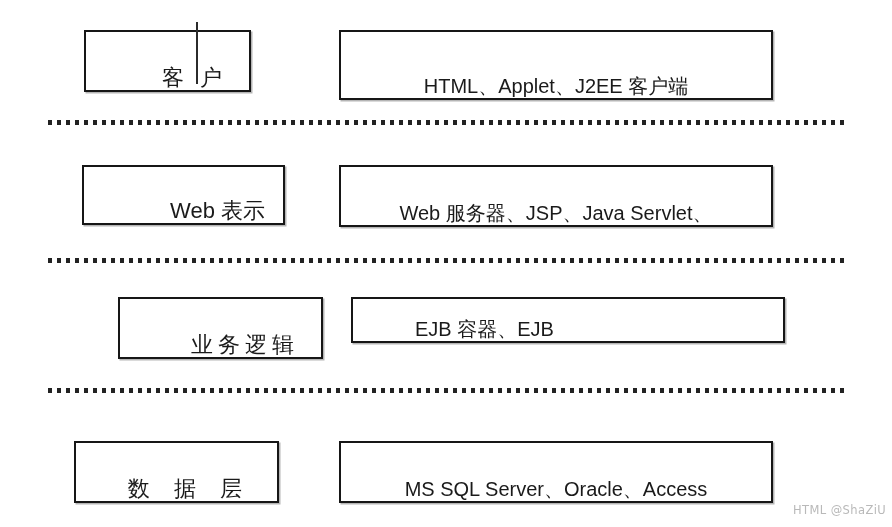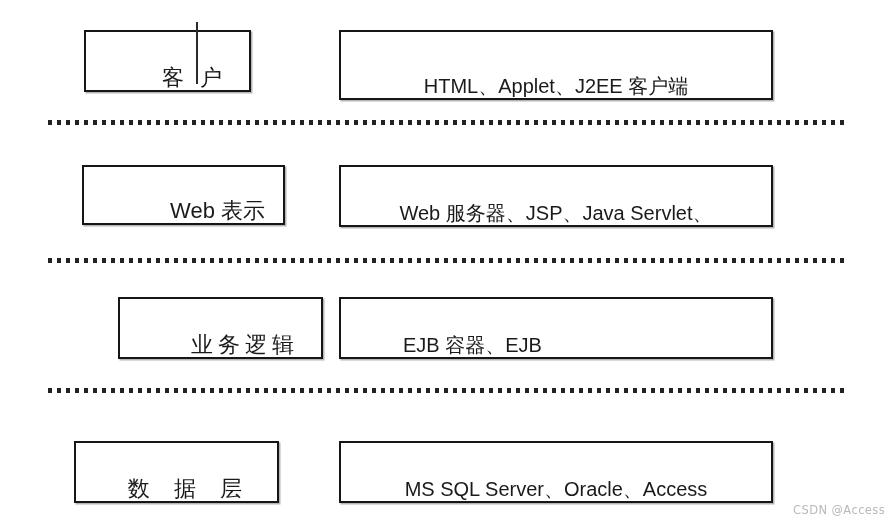--- a/index.html
+++ b/index.html
@@ -121,29 +121,29 @@
       <span>Web 服务器、JSP、Java </span><span class="misspelled">Servlet</span><span>、</span>
     </span>
   </div>
 
   <div class="divider" style="left:48px; top:258px; width:797px;"></div>
 
   <div class="box tier-box spaced" style="left:74px; top:297px; width:205px; height:62px;margin-left:44px;">
     <span class="box-text">业务逻辑</span>
   </div>
 
-  <div class="box tech-box left-align" style="left:339px; top:297px; width:434px; height:62px;">
+  <div class="box tech-box left-align" style="left:351px; top:297px; width:434px; height:46px;">
     <span class="box-text">EJB 容器、EJB</span>
   </div>
 
   <div class="divider" style="left:48px; top:388px; width:797px;"></div>
 
   <div class="box tier-box spaced-wide" style="left:74px; top:441px; width:205px; height:62px;">
     <span class="box-text">数 据 层</span>
   </div>
 
   <div class="box tech-box" style="left:339px; top:441px; width:434px; height:62px;">
     <span class="box-text">MS SQL Server、Oracle、Access</span>
   </div>
 
-  <div class="watermark" style="left:793px; top:503px;">CSDN @Access</div>
+  <div class="watermark" style="left:793px; top:503px;">HTML @ShaZiU</div>
 
 </div>
 
 </body></html>

